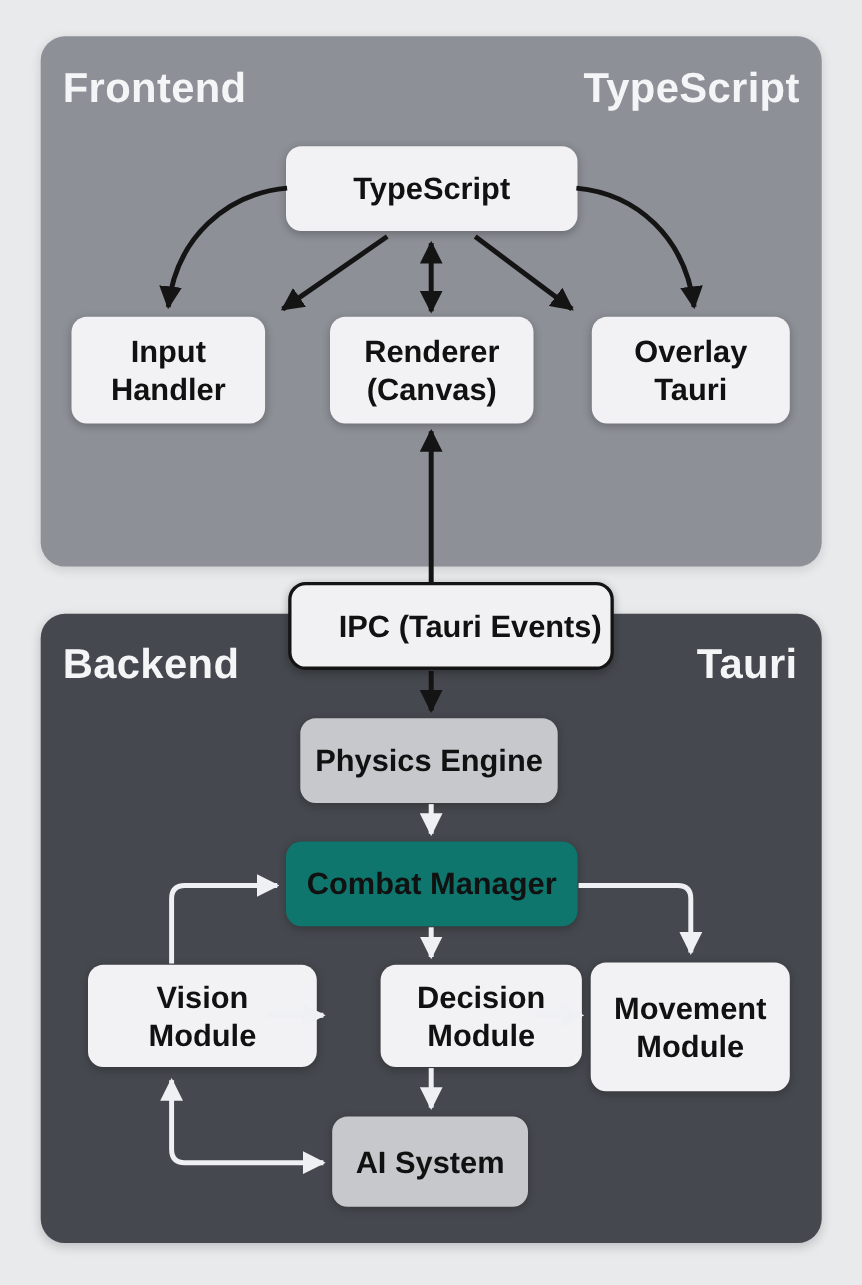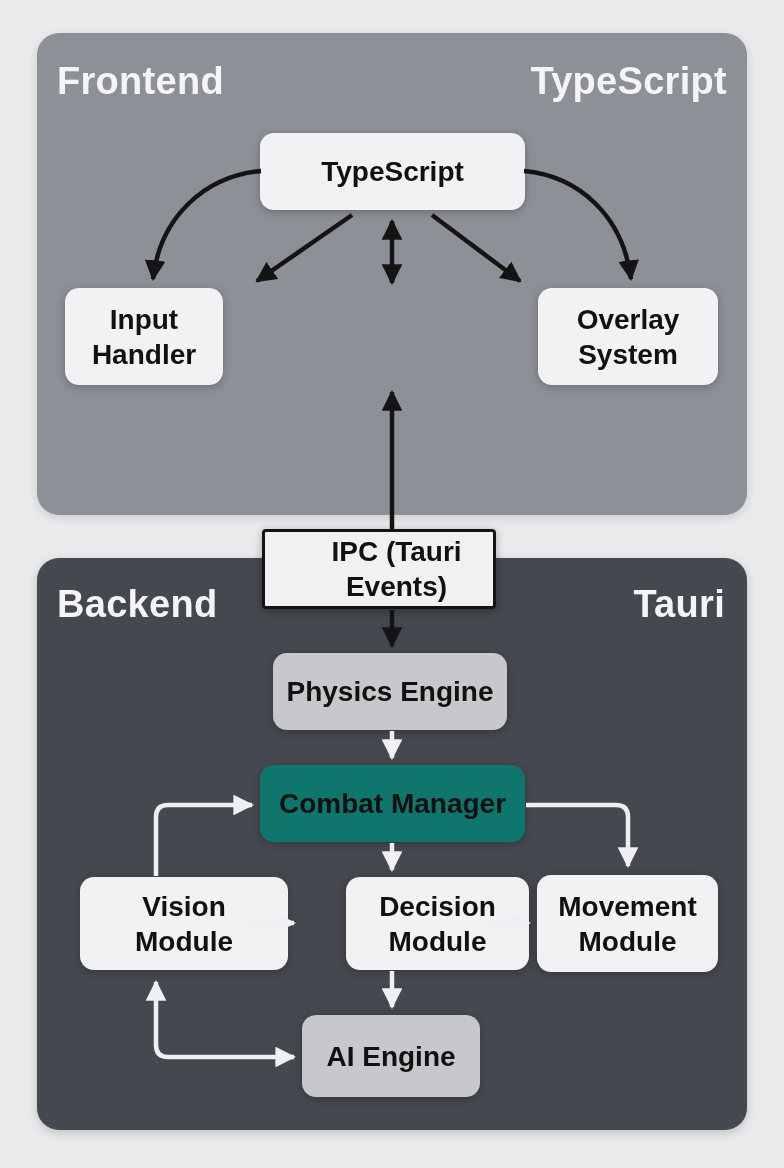--- a/index.html
+++ b/index.html
@@ -34,35 +34,35 @@
     position:absolute;z-index:1;
     display:flex;align-items:center;justify-content:center;
     text-align:center;white-space:pre-line;
     border-radius:14px;
     font-size:28px;line-height:35px;font-weight:600;color:#111111;
   }
   .light{background:#f2f2f4;box-shadow:0 2px 8px rgba(0,0,0,.25);}
   .gray{background:#c7c8cc;box-shadow:0 2px 8px rgba(0,0,0,.25);}
 
   .n-typescript{left:260px;top:133px;width:265px;height:77px;}
-  .n-input{left:65px;top:288px;width:158px;height:97px;}
+  .n-input{left:65px;top:288px;width:176px;height:97px;}
   .n-renderer{left:300px;top:288px;width:185px;height:97px;}
   .n-overlay{left:538px;top:288px;width:180px;height:97px;}
   .n-ipc{
-    left:262px;top:529px;width:234px;height:80px;
-    background:#f1f1f3;border:3.5px solid #141414;border-radius:4px;
+    left:262px;top:529px;width:296px;height:80px;
+    background:#f1f1f3;border:3.5px solid #141414;border-radius:16px;
     box-sizing:border-box;z-index:3;
     box-shadow:0 2px 8px rgba(0,0,0,.3);
     padding-left:35px;
   }
   .n-physics{left:273px;top:653px;width:234px;height:77px;border-radius:14px;}
   .n-combat{left:260px;top:765px;width:265px;height:77px;background:#0f766e;}
   .n-vision{left:80px;top:877px;width:208px;height:93px;}
   .n-decision{left:302px;top:877px;width:183px;height:93px;margin-left:44px;}
-  .n-movement{left:537px;top:875px;width:181px;height:97px;}
+  .n-movement{left:537px;top:875px;width:181px;height:117px;}
   .n-ai{left:302px;top:1015px;width:178px;height:82px;}
 
   svg.arrows{position:absolute;left:0;top:0;z-index:2;pointer-events:none;}
   .edge-black{stroke:#141414;stroke-width:4.5;fill:none;}
   .edge-white{stroke:#eef0f3;stroke-width:4.5;fill:none;}
 </style>
 </head>
 <body>
 
 <div class="stage">
@@ -71,34 +71,36 @@
   <div class="panel panel-backend"></div>
 
   <div class="panel-title t-frontend">Frontend</div>
   <div class="panel-title t-fe-tech">TypeScript</div>
   <div class="panel-title t-backend">Backend</div>
   <div class="panel-title t-be-tech">Tauri</div>
 
   <div class="node light n-typescript">TypeScript</div>
   <div class="node light n-input">Input
 Handler</div>
+  <div class="node light n-renderer">Renderer
+(Canvas)</div>
   <div class="node light n-overlay">Overlay
-System</div>
+Tauri</div>
 
   <div class="node n-ipc">IPC (Tauri Events)</div>
 
   <div class="node gray n-physics">Physics Engine</div>
   <div class="node gray n-combat">Combat Manager</div>
   <div class="node light n-vision">Vision
 Module</div>
   <div class="node light n-decision">Decision
 Module</div>
   <div class="node light n-movement">Movement
 Module</div>
-  <div class="node gray n-ai">AI Engine</div>
+  <div class="node gray n-ai">AI System</div>
 
   <svg class="arrows" width="784" height="1168" viewBox="0 0 784 1168">
     <defs>
       <marker id="ah-b" viewBox="0 0 10 10" refX="9" refY="5" markerWidth="4.6" markerHeight="4.6" orient="auto-start-reverse" markerUnits="strokeWidth">
         <path d="M0 0 L10 5 L0 10 z" fill="#141414"></path>
       </marker>
       <marker id="ah-w" viewBox="0 0 10 10" refX="9" refY="5" markerWidth="4.6" markerHeight="4.6" orient="auto-start-reverse" markerUnits="strokeWidth">
         <path d="M0 0 L10 5 L0 10 z" fill="#eef0f3"></path>
       </marker>
     </defs>

